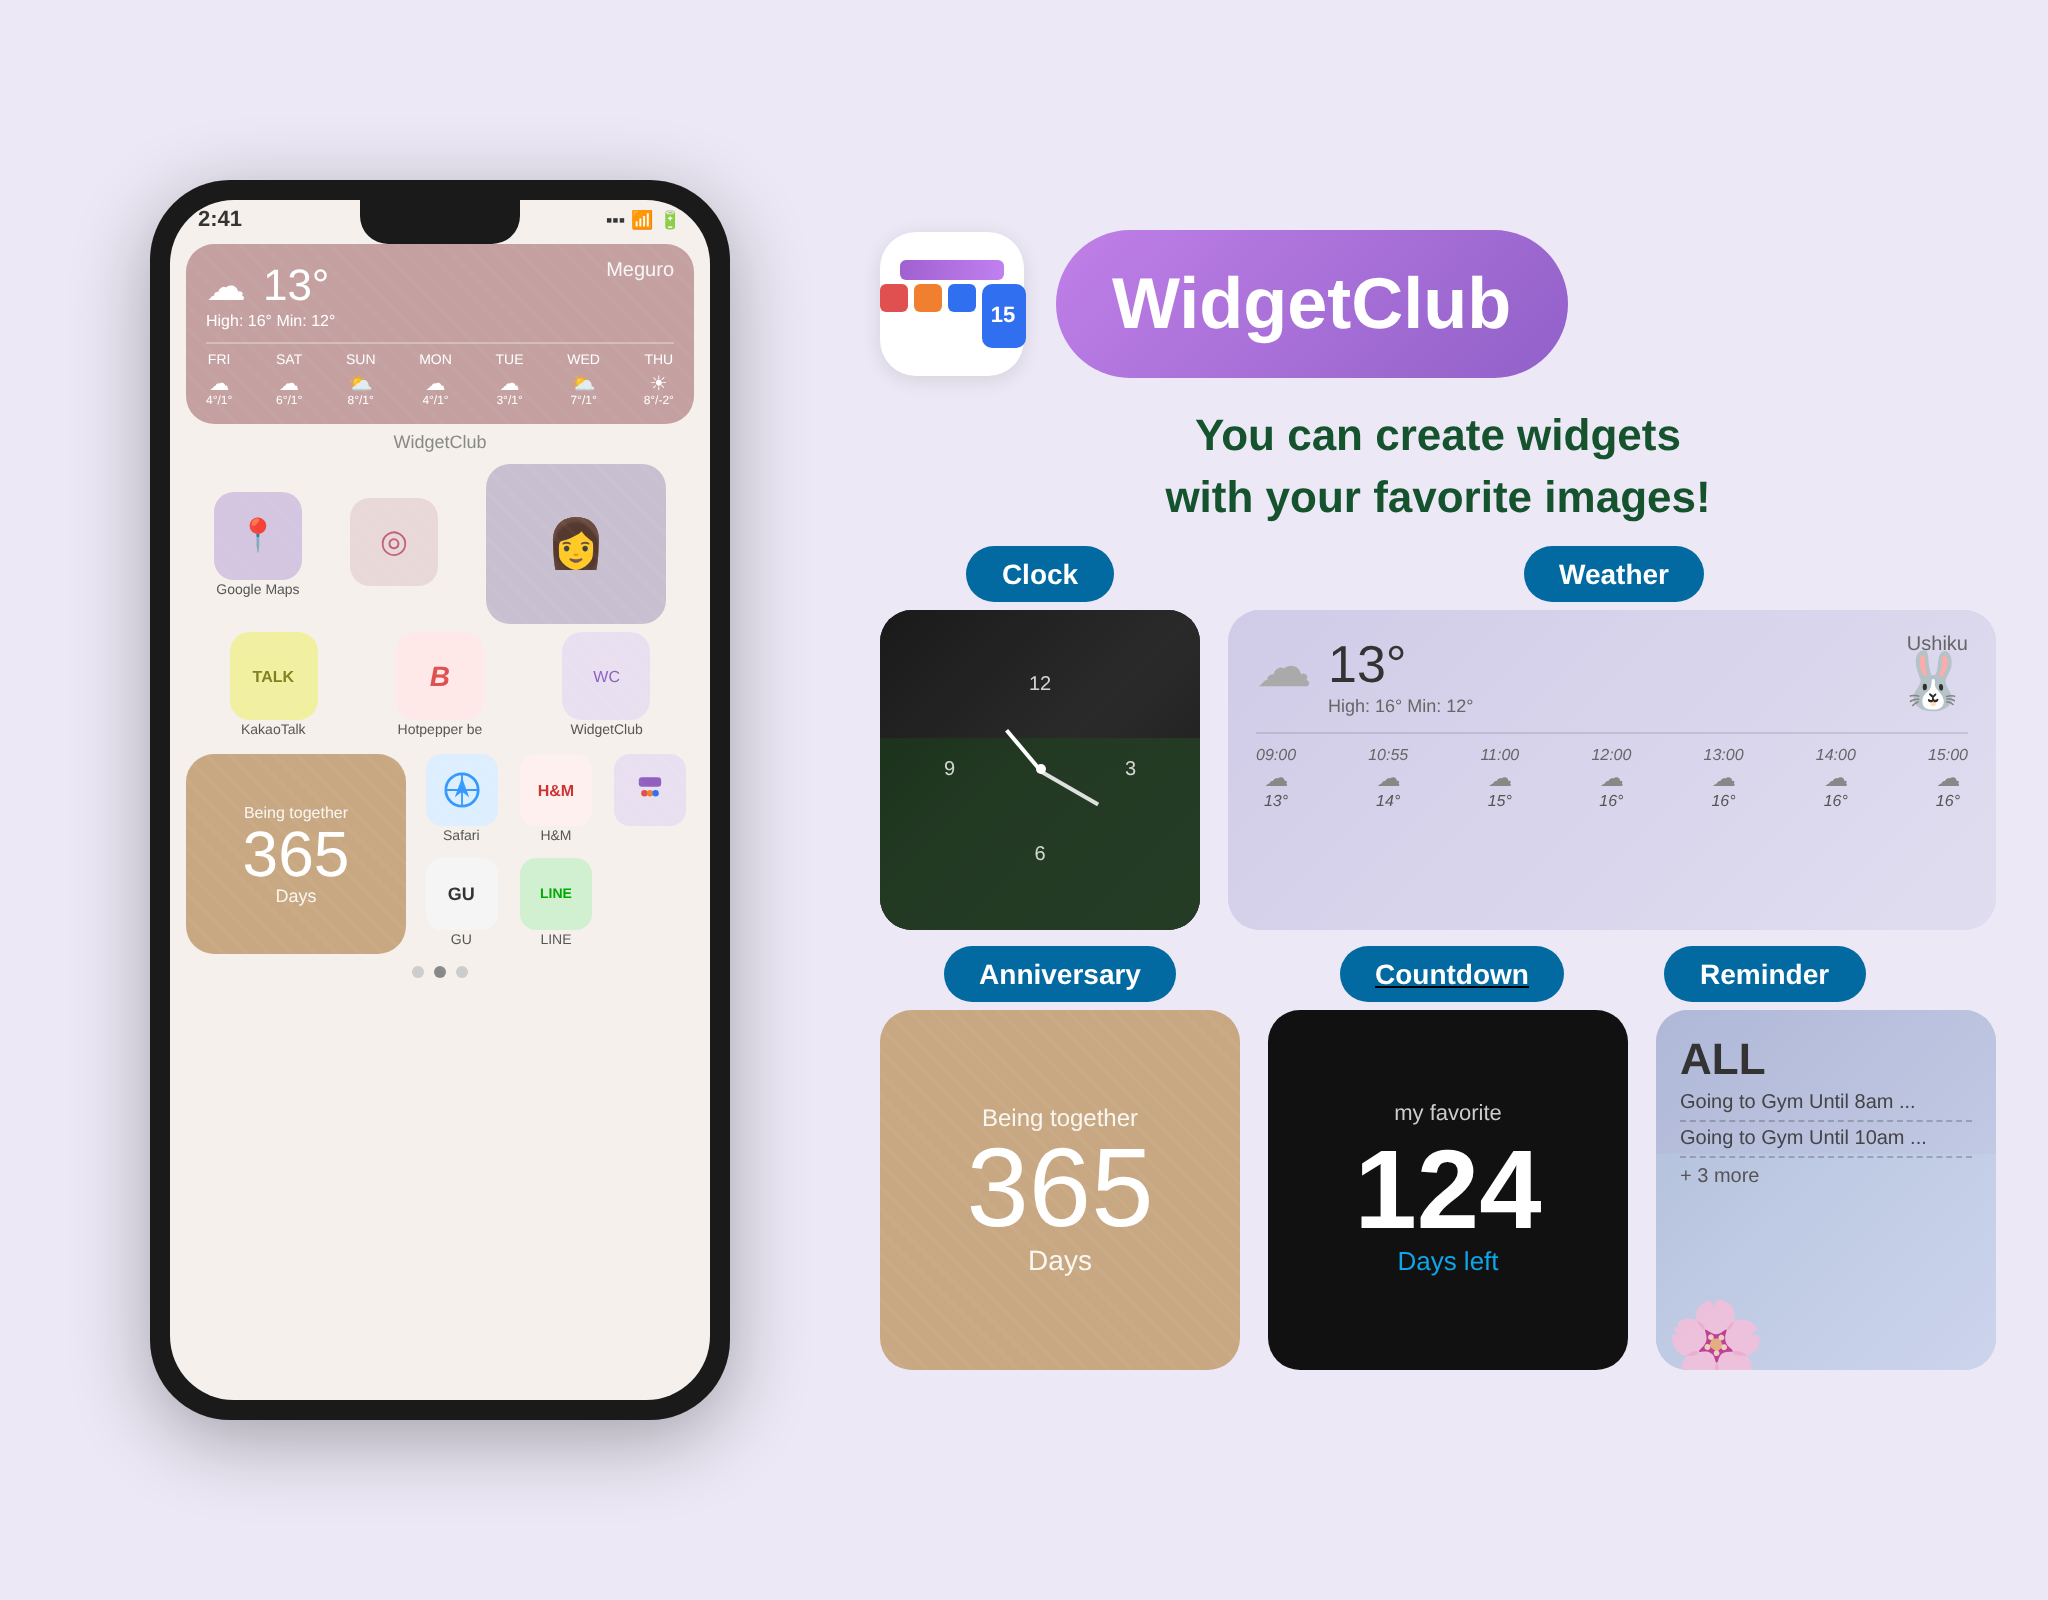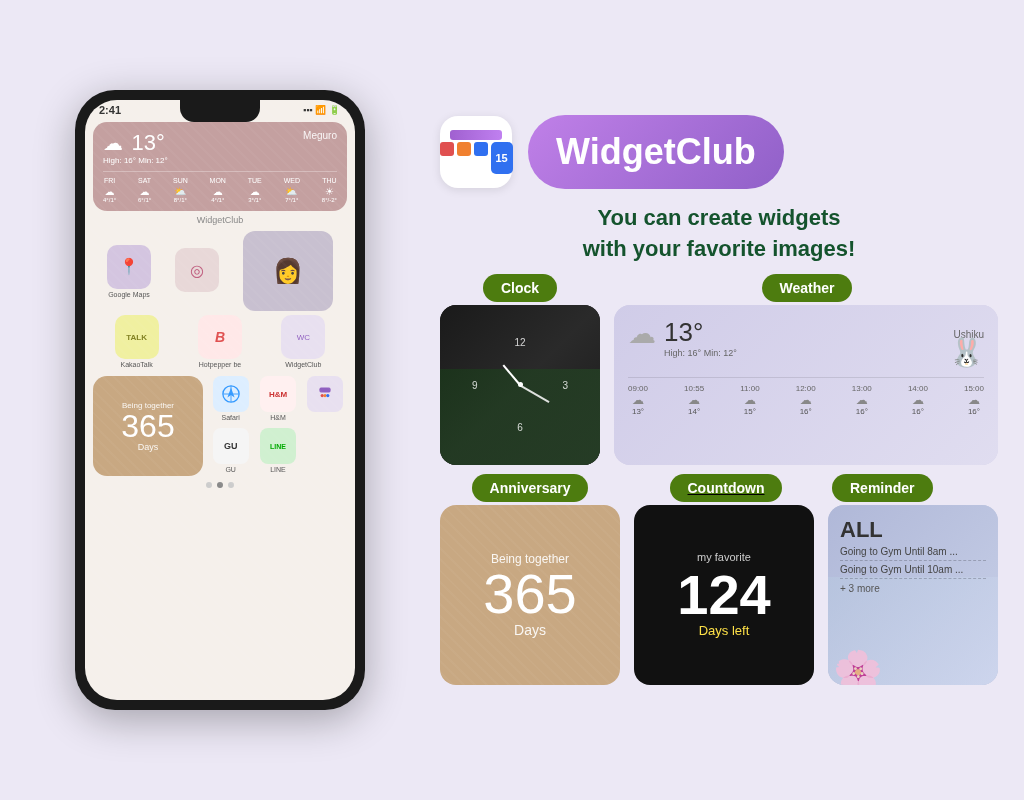--- a/index.html
+++ b/index.html
@@ -254,21 +254,21 @@
       border-radius: 50px;
     }
     .tagline {
       text-align: center;
       color: #14532d;
       font-size: 22px;
       font-weight: 700;
       line-height: 1.4;
     }
     .cat-label {
-      background: #4d7c0f;
+      background: #0369a1;
       color: white;
       font-size: 14px;
       font-weight: 600;
       padding: 6px 18px;
       border-radius: 20px;
     }
 
     
     .widgets-row-1, .widgets-row-2 {
       display: flex;
@@ -322,30 +322,30 @@
     .wp-bg {
       position: absolute;
       inset: 0;
       background: linear-gradient(135deg, #d0cce8, #e0ddf0);
     }
     .wp-content { position: relative; z-index: 2; color: #333; }
     .wp-top { display: flex; justify-content: space-between; align-items: flex-start; }
     .wp-left { display: flex; align-items: flex-start; gap: 8px; }
     .wp-cloud { font-size: 28px; color: #aaa; }
     .wp-temp-big { font-size: 26px; font-weight: 300; }
-    .wp-location { font-size: 10px; color: #666; text-align: right; margin-top: 12px; }
+    .wp-location { font-size: 10px; color: #666; text-align: right; }
     .wp-desc { font-size: 9px; color: #666; }
     .wp-days-row {
       display: flex;
       justify-content: space-between;
       margin-top: 8px;
       border-top: 1px solid rgba(0,0,0,0.1);
       padding-top: 6px;
     }
-    .wp-day { text-align: center; }
+    .wp-day { text-align: center; font-style: italic; }
     .wp-day-time { font-size: 8px; color: #666; }
     .wp-day-icon { font-size: 12px; color: #888; }
     .wp-day-temp { font-size: 8px; color: #555; }
 
     
     .anniversary-widget-preview {
       width: 180px;
       height: 180px;
       background: #c8a882;
       border-radius: 16px;
@@ -379,21 +379,21 @@
       background: #111;
       border-radius: 16px;
       display: flex;
       flex-direction: column;
       align-items: center;
       justify-content: center;
       color: white;
     }
     .cd-label { font-size: 11px; color: #ccc; margin-bottom: 4px; }
     .cd-num { font-size: 56px; font-weight: 700; line-height: 1; }
-    .cd-suffix { font-size: 13px; color: #fde047; }
+    .cd-suffix { font-size: 13px; color: #0ea5e9; }
 
     
     .reminder-widget-preview {
       flex: 1;
       min-width: 170px;
       height: 180px;
       background: #c0c8e0;
       border-radius: 16px;
       padding: 12px;
       position: relative;

